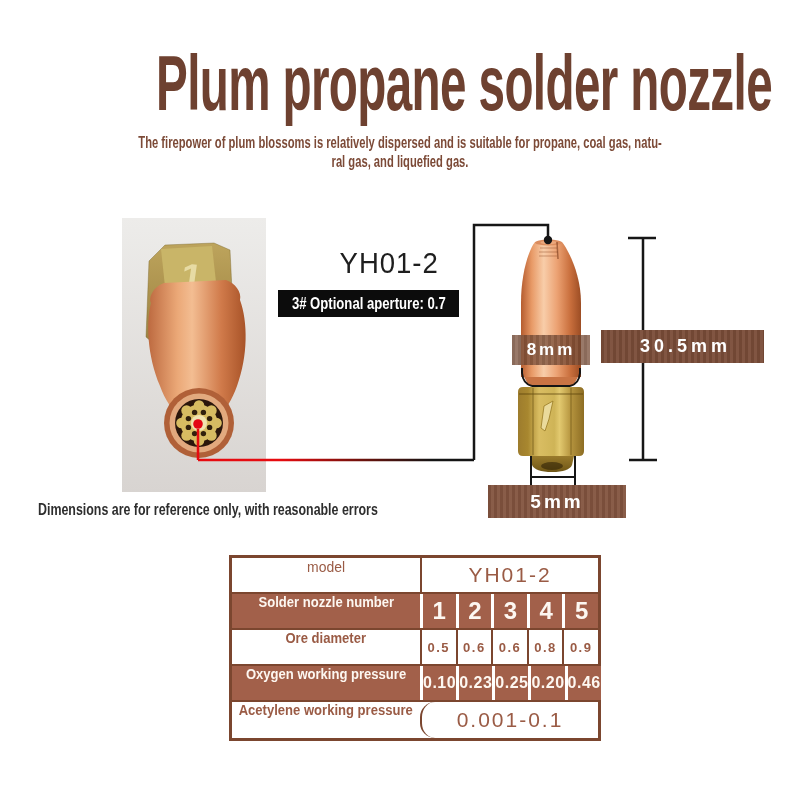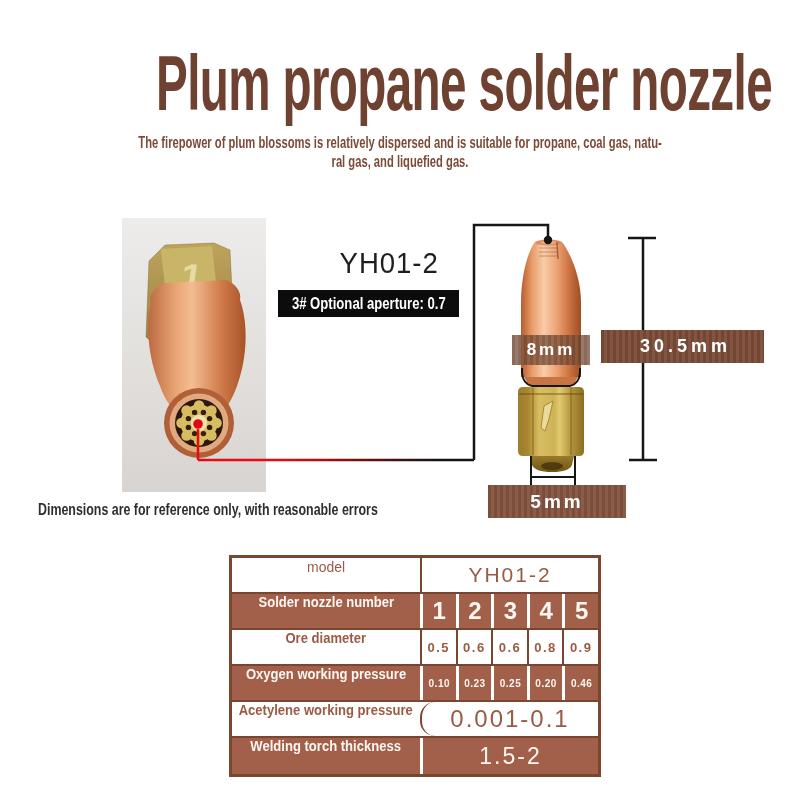--- a/index.html
+++ b/index.html
@@ -57,22 +57,22 @@
   .t-label .sq{transform:scaleX(.9);white-space:nowrap;display:inline-block;}
   .t-cell,.t-span{flex:1;display:flex;align-items:center;justify-content:center;}
   .t-row.white .t-cell,.t-row.white .t-span{border-left:2px solid var(--table-border);}
   .t-row.brown{gap:3px;}
   .t-row.brown .t-label,.t-row.brown .t-cell,.t-row.brown .t-span{
         background:var(--table-brown);color:#fdf7f1;border-left:none;}
   .t-row.white .t-label,.t-row.white .t-cell,.t-row.white .t-span{color:var(--table-text-brown);}
   .v-model{font-size:21px;letter-spacing:2px;}
   .v-num{font-size:24px;font-weight:bold;}
   .v-ore{font-size:13px;letter-spacing:1.5px;font-weight:bold;}
-  .v-oxy{font-size:10px;letter-spacing:.5px;font-weight:bold;}
-  .v-acet{font-size:24px;letter-spacing:2px;border-radius:15px;}
+  .v-oxy{font-size:16px;letter-spacing:.5px;font-weight:bold;}
+  .v-acet{font-size:21px;letter-spacing:2px;border-radius:15px;}
   .v-weld{font-size:23px;letter-spacing:2px;}
   .w-normal .sq{font-weight:normal;font-size:15.5px;}
 </style>
 </head>
 <body>
 
 <div class="abs title">Plum propane solder nozzle</div>
 <div class="abs desc">
   <div>The firepower of plum blossoms is relatively dispersed and is suitable for propane, coal gas, natu-</div>
   <div>ral gas, and liquefied gas.</div>
@@ -239,19 +239,13 @@
     <div class="t-cell v-oxy">0.25</div>
     <div class="t-cell v-oxy">0.20</div>
     <div class="t-cell v-oxy">0.46</div>
   </div>
   <div class="t-row white">
     <div class="t-label">
         <span class="sq">Acetylene working pressure</span>
       </div>
     <div class="t-span v-acet">0.001-0.1</div>
   </div>
-  <div class="t-row brown">
-    <div class="t-label">
-        <span class="sq">Welding torch thickness</span>
-      </div>
-    <div class="t-span v-weld">1.5-2</div>
-  </div>
 </div>
 
 </body></html>

